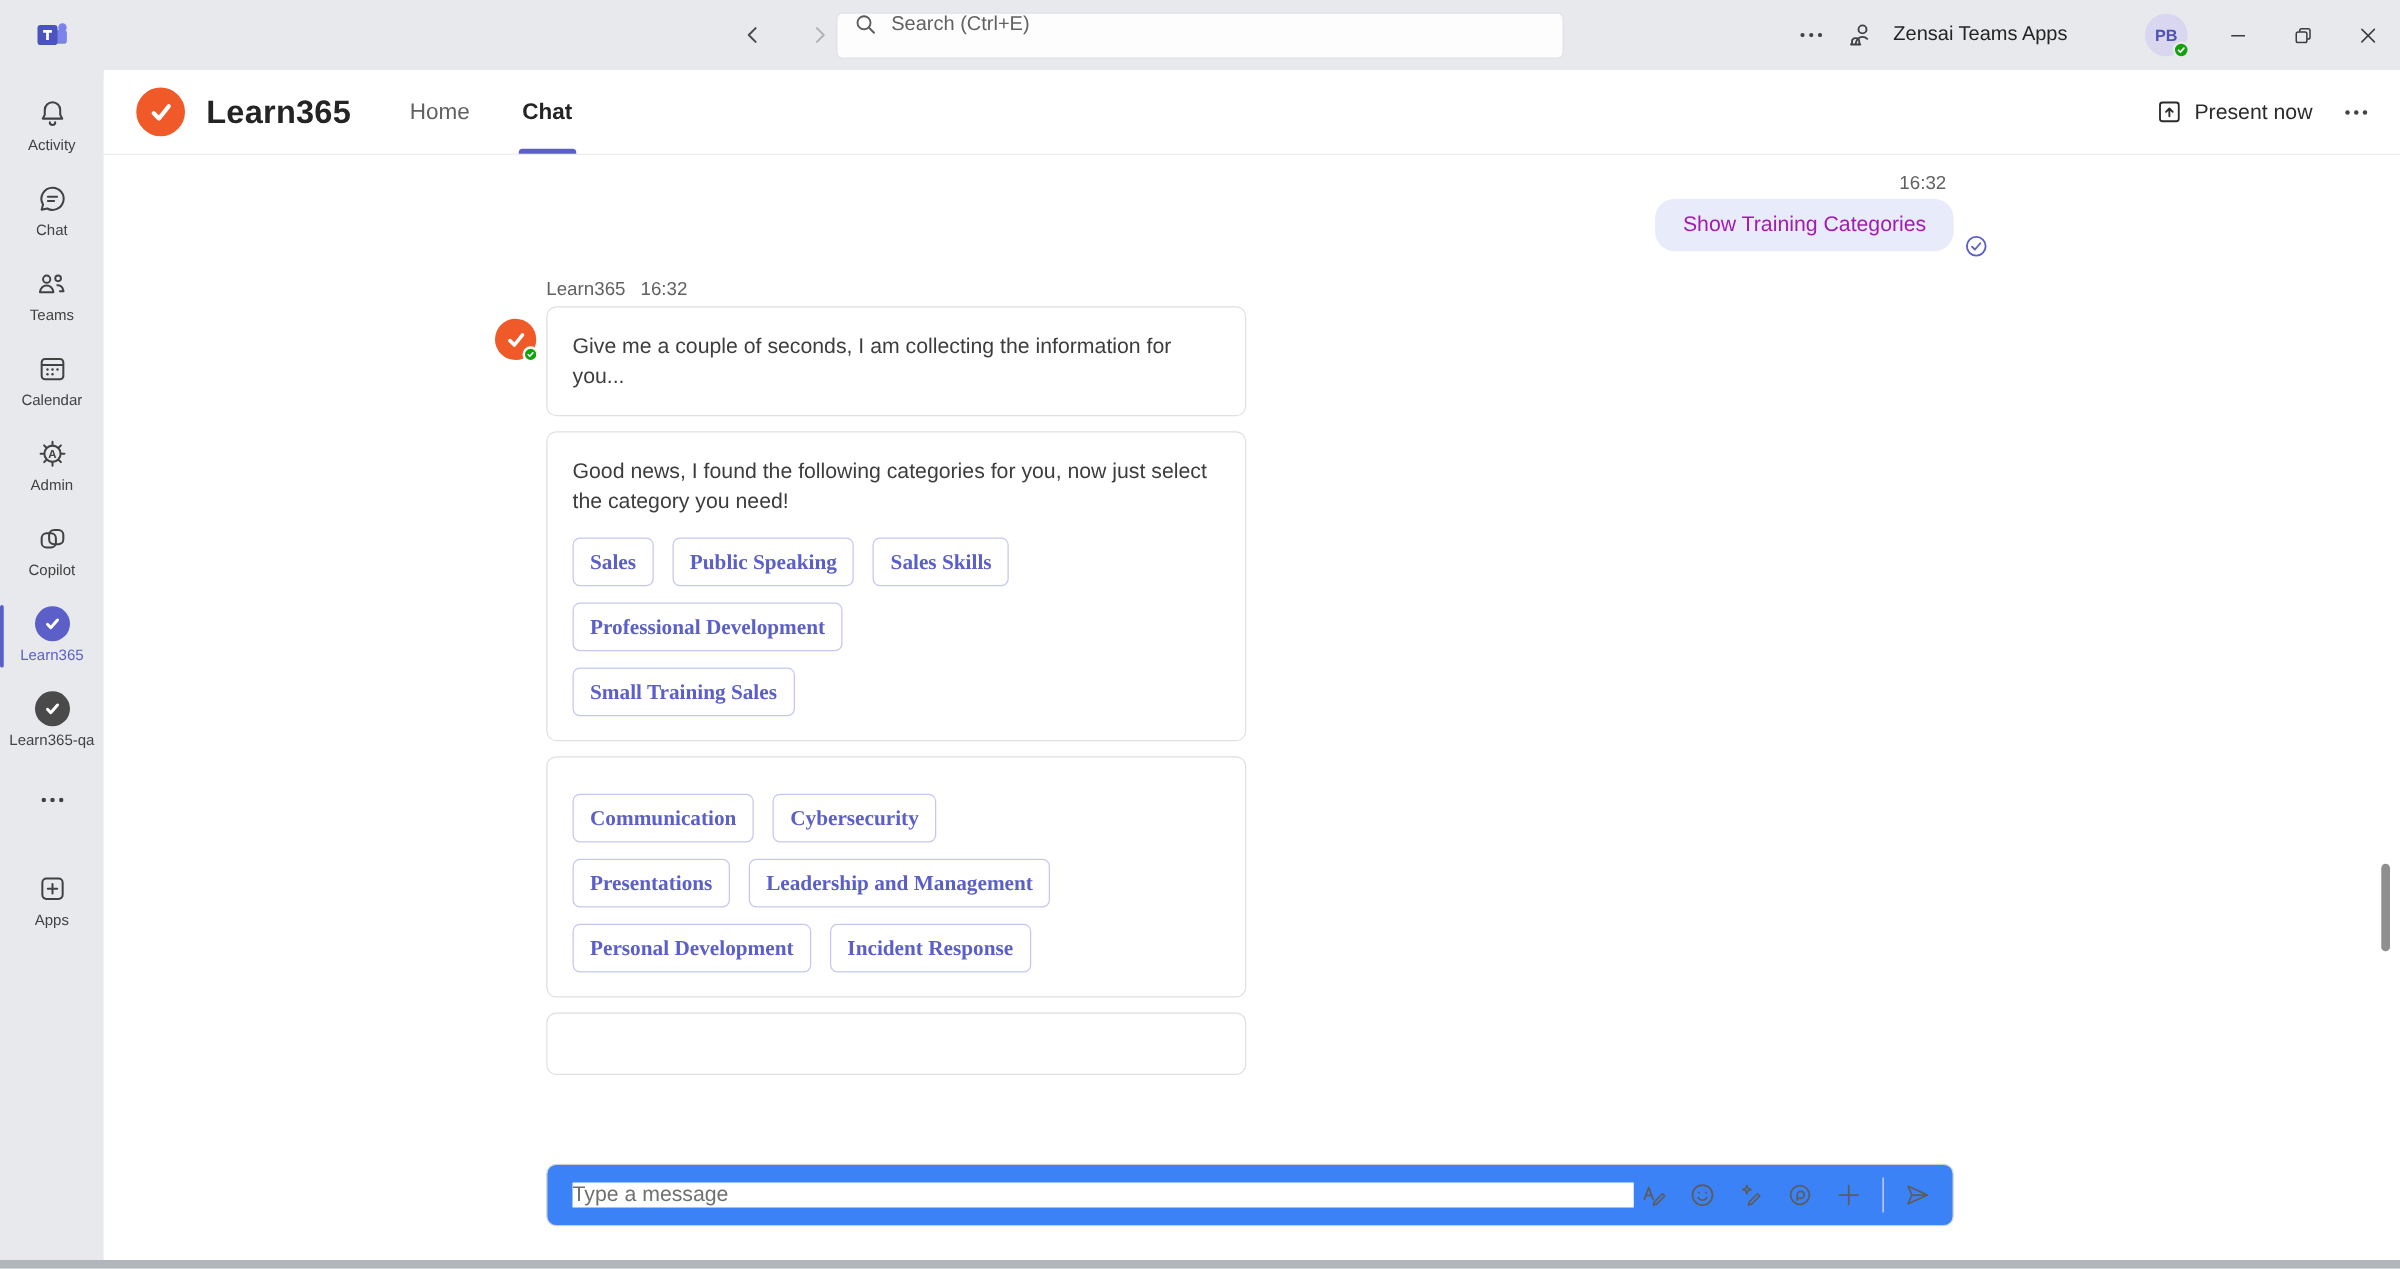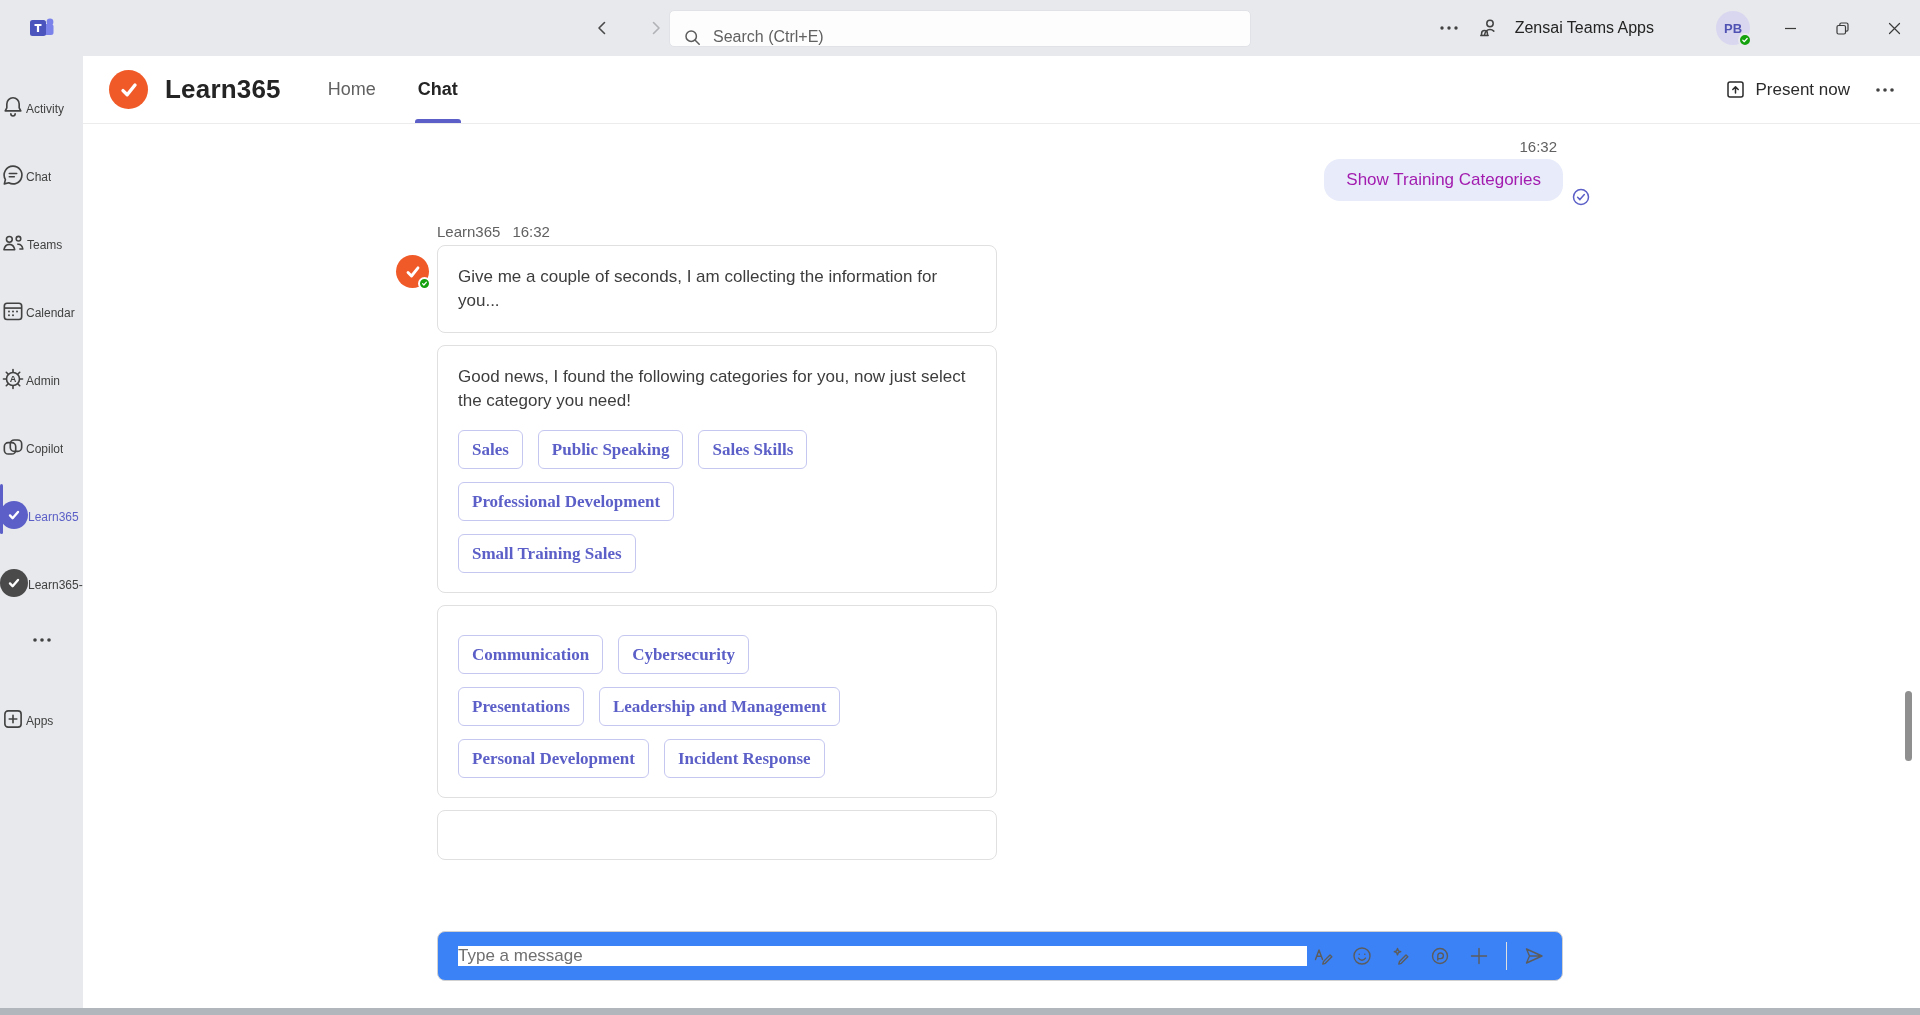--- a/index.html
+++ b/index.html
@@ -6,41 +6,41 @@
   html,body { width:1920px; height:1015px; overflow:hidden; }
   body { font-family:"Liberation Sans", sans-serif; background:#fff; position:relative; }
 
   
   .titlebar { height:56px; background:#e7e9ec; display:flex; align-items:center; position:relative; }
   .tb-logo { margin-left:26px; width:32px; height:32px; display:flex; align-items:center; justify-content:center; }
   .tb-nav { position:absolute; left:588px; display:flex; gap:26px; align-items:center; }
   .nav-btn { width:28px; height:28px; display:flex; align-items:center; justify-content:center; color:#4a4a4a; }
   .nav-btn.disabled { color:#b0b2b6; }
   .tb-search { position:absolute; left:50%; transform:translateX(-50%); width:582px; height:37px;
-    background:#fdfdfe; border:1px solid #e0e2e7; border-radius:5px; display:flex; align-items:flex-end; padding:0 14px; }
+    background:#fdfdfe; border:1px solid #e0e2e7; border-radius:5px; display:flex; align-items:flex-start; padding:0 14px; }
   .tb-search svg { flex:0 0 auto; color:#5c5c5c; }
   .tb-search input { border:none; outline:none; background:transparent; margin-left:12px; font-size:16px;
     color:#424242; width:100%; font-family:"Liberation Sans",sans-serif; }
   .tb-search input::placeholder { color:#616161; }
   .tb-right { position:absolute; right:0; display:flex; align-items:center; height:100%; }
   .tb-icon-btn { width:40px; height:40px; display:flex; align-items:center; justify-content:center; color:#424242; }
   .tb-account { font-size:16px; color:#242424; margin:0 14px 0 6px; white-space:nowrap; }
   .tb-avatar { width:34px; height:34px; border-radius:50%; background:#d9d6f0; color:#4f52b2; font-size:13px; font-weight:bold;
     display:flex; align-items:center; justify-content:center; position:relative; margin-right:14px;margin-left:48px; }
   .presence { position:absolute; right:-2px; bottom:-2px; width:14px; height:14px; background:#13a10e;
     border:2px solid #e7e9ec; border-radius:50%; display:flex; align-items:center; justify-content:center; }
   .presence svg { width:8px; height:8px; }
   .win-btn { width:52px; height:56px; display:flex; align-items:center; justify-content:center; color:#3b3b3b; }
 
   
   .app-body { display:flex; height:952px; }
 
   
   .rail { width:83px; background:#e7e9ec; padding-top:14px; display:flex; flex-direction:column; align-items:center; position:relative; }
-  .rail-item { width:100%; height:68px; display:flex; flex-direction:row; align-items:center; justify-content:flex-start;
+  .rail-item { width:100%; height:68px; display:flex; flex-direction:column; align-items:center; justify-content:flex-start;
     padding-top:6px; position:relative; color:#424242; cursor:default; }
   .rail-item .ri-icon { height:30px; display:flex; align-items:center; justify-content:center; }
   .rail-item .ri-label { font-size:12px; color:#424242; margin-top:3px; max-width:82px; overflow:hidden; white-space:nowrap; }
   .rail-item.active { color:#5b5fc7; }
   .rail-item.active .ri-label { color:#5b5fc7; }
   .rail-item.active::before { content:""; position:absolute; left:0; top:6px; width:3px; height:50px; background:#5b5fc7; border-radius:2px; }
   .rail-more { margin-top:24px; height:30px; color:#424242; }
   .badge-sm { position:absolute; width:13px; height:13px; background:#13a10e; border:2px solid #e7e9ec; border-radius:50%;
     right:-2px; bottom:-2px; display:flex; align-items:center; justify-content:center; }
 
@@ -271,21 +271,21 @@
     </div>
 
     <div class="rail-more">
       <svg width="18" height="4" viewBox="0 0 18 4">
           <circle cx="2" cy="2" r="1.8" fill="currentColor"></circle>
           <circle cx="9" cy="2" r="1.8" fill="currentColor"></circle>
           <circle cx="16" cy="2" r="1.8" fill="currentColor"></circle>
         </svg>
     </div>
 
-    <div class="rail-item" style="margin-top:14px;">
+    <div class="rail-item" style="margin-top:14px;justify-content:center;">
       <span class="ri-icon">
         <svg width="26" height="26" viewBox="0 0 24 24" fill="none" stroke="currentColor" stroke-width="1.5">
           <rect x="4.5" y="4.5" width="15" height="15" rx="3"></rect>
           <path d="M12 8.5v7M8.5 12h7" stroke-linecap="round"></path>
         </svg>
       </span>
       <span class="ri-label">Apps</span>
     </div>
   </div>
 

